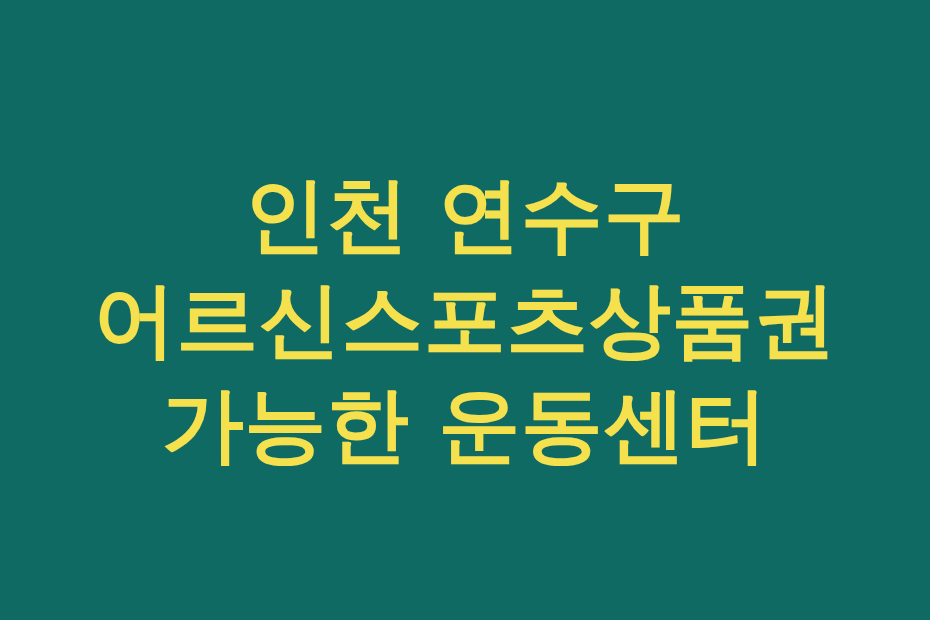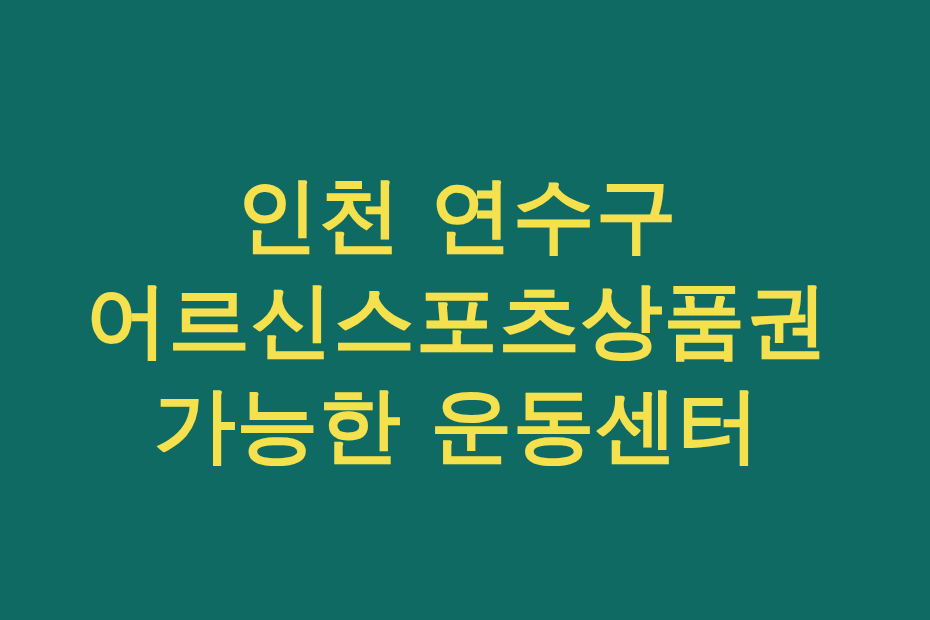--- a/index.html
+++ b/index.html
@@ -13,20 +13,21 @@
     overflow: hidden;
     font-family: "Liberation Sans", "DejaVu Sans", sans-serif;
   }
   #thumbnail-canvas {
     position: relative;
     width: 930px;
     height: 620px;
     background: #0F6A63;
     display: flex;
     align-items: center;
+    justify-content: center;
     box-sizing: border-box;
     padding: 0 62px;
     overflow: hidden;
   }
   #headline {
     display: block;
     width: 100%;
     max-width: 790px;
     margin: 0;
     text-align: center;

